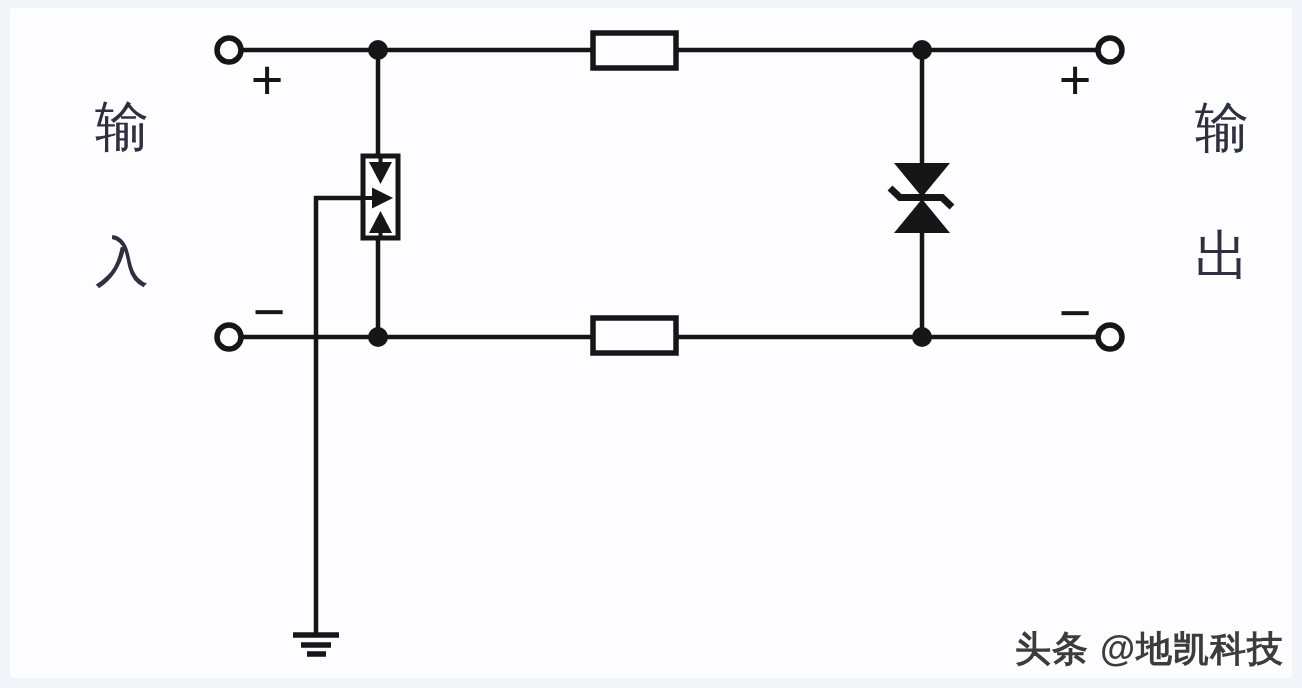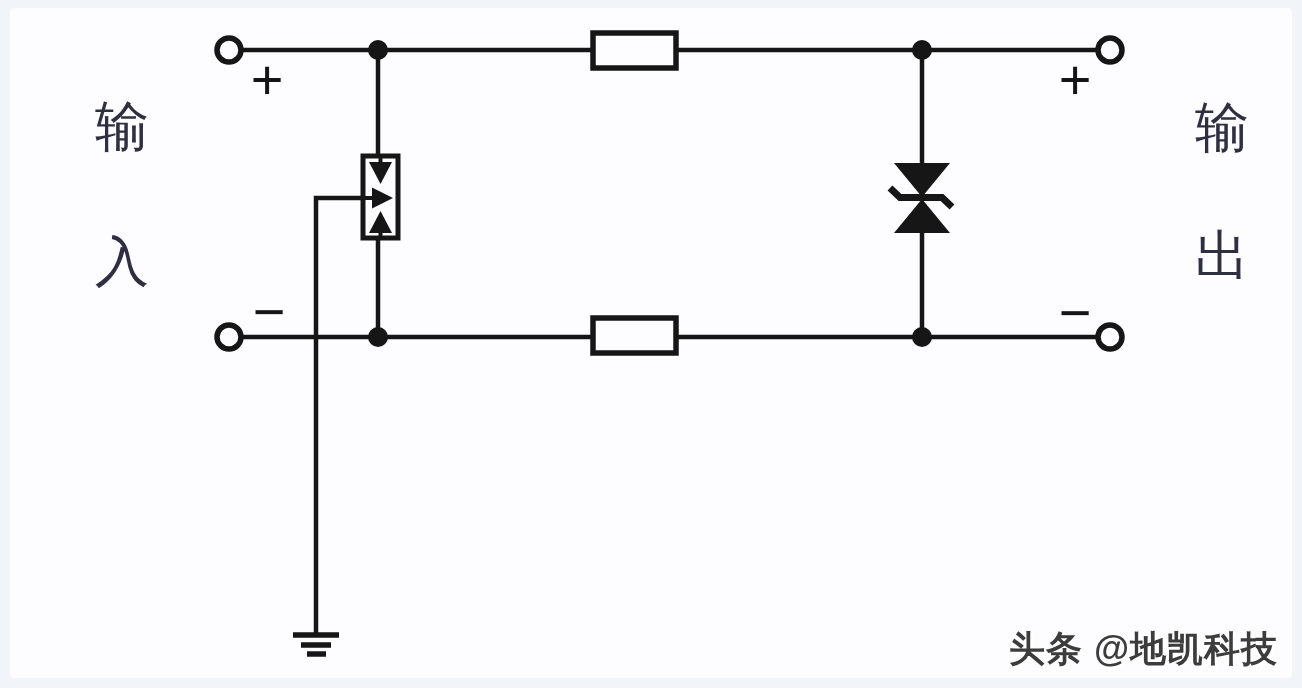--- a/index.html
+++ b/index.html
@@ -27,21 +27,21 @@
     font-size:54px;font-weight:400;color:#2f2f42;
     letter-spacing:0;
   }
   .polarity{
     position:absolute;width:64px;height:64px;
     display:flex;align-items:center;justify-content:center;
     font-size:56px;font-weight:400;color:#161616;
     line-height:1;
   }
   .watermark{
-    position:absolute;right:24px;bottom:14px;
+    position:absolute;right:18px;bottom:14px;
     font-size:36px;font-weight:700;color:#3c3c3c;
     letter-spacing:1px;white-space:nowrap;
     text-shadow:2px 2px 0 #ffffff,3px 3px 0 rgba(255,255,255,.85),-1px -1px 0 rgba(255,255,255,.5);
   }
 </style>
 </head>
 <body>
 
 <div class="frame"></div>
 <div class="canvas"></div>

